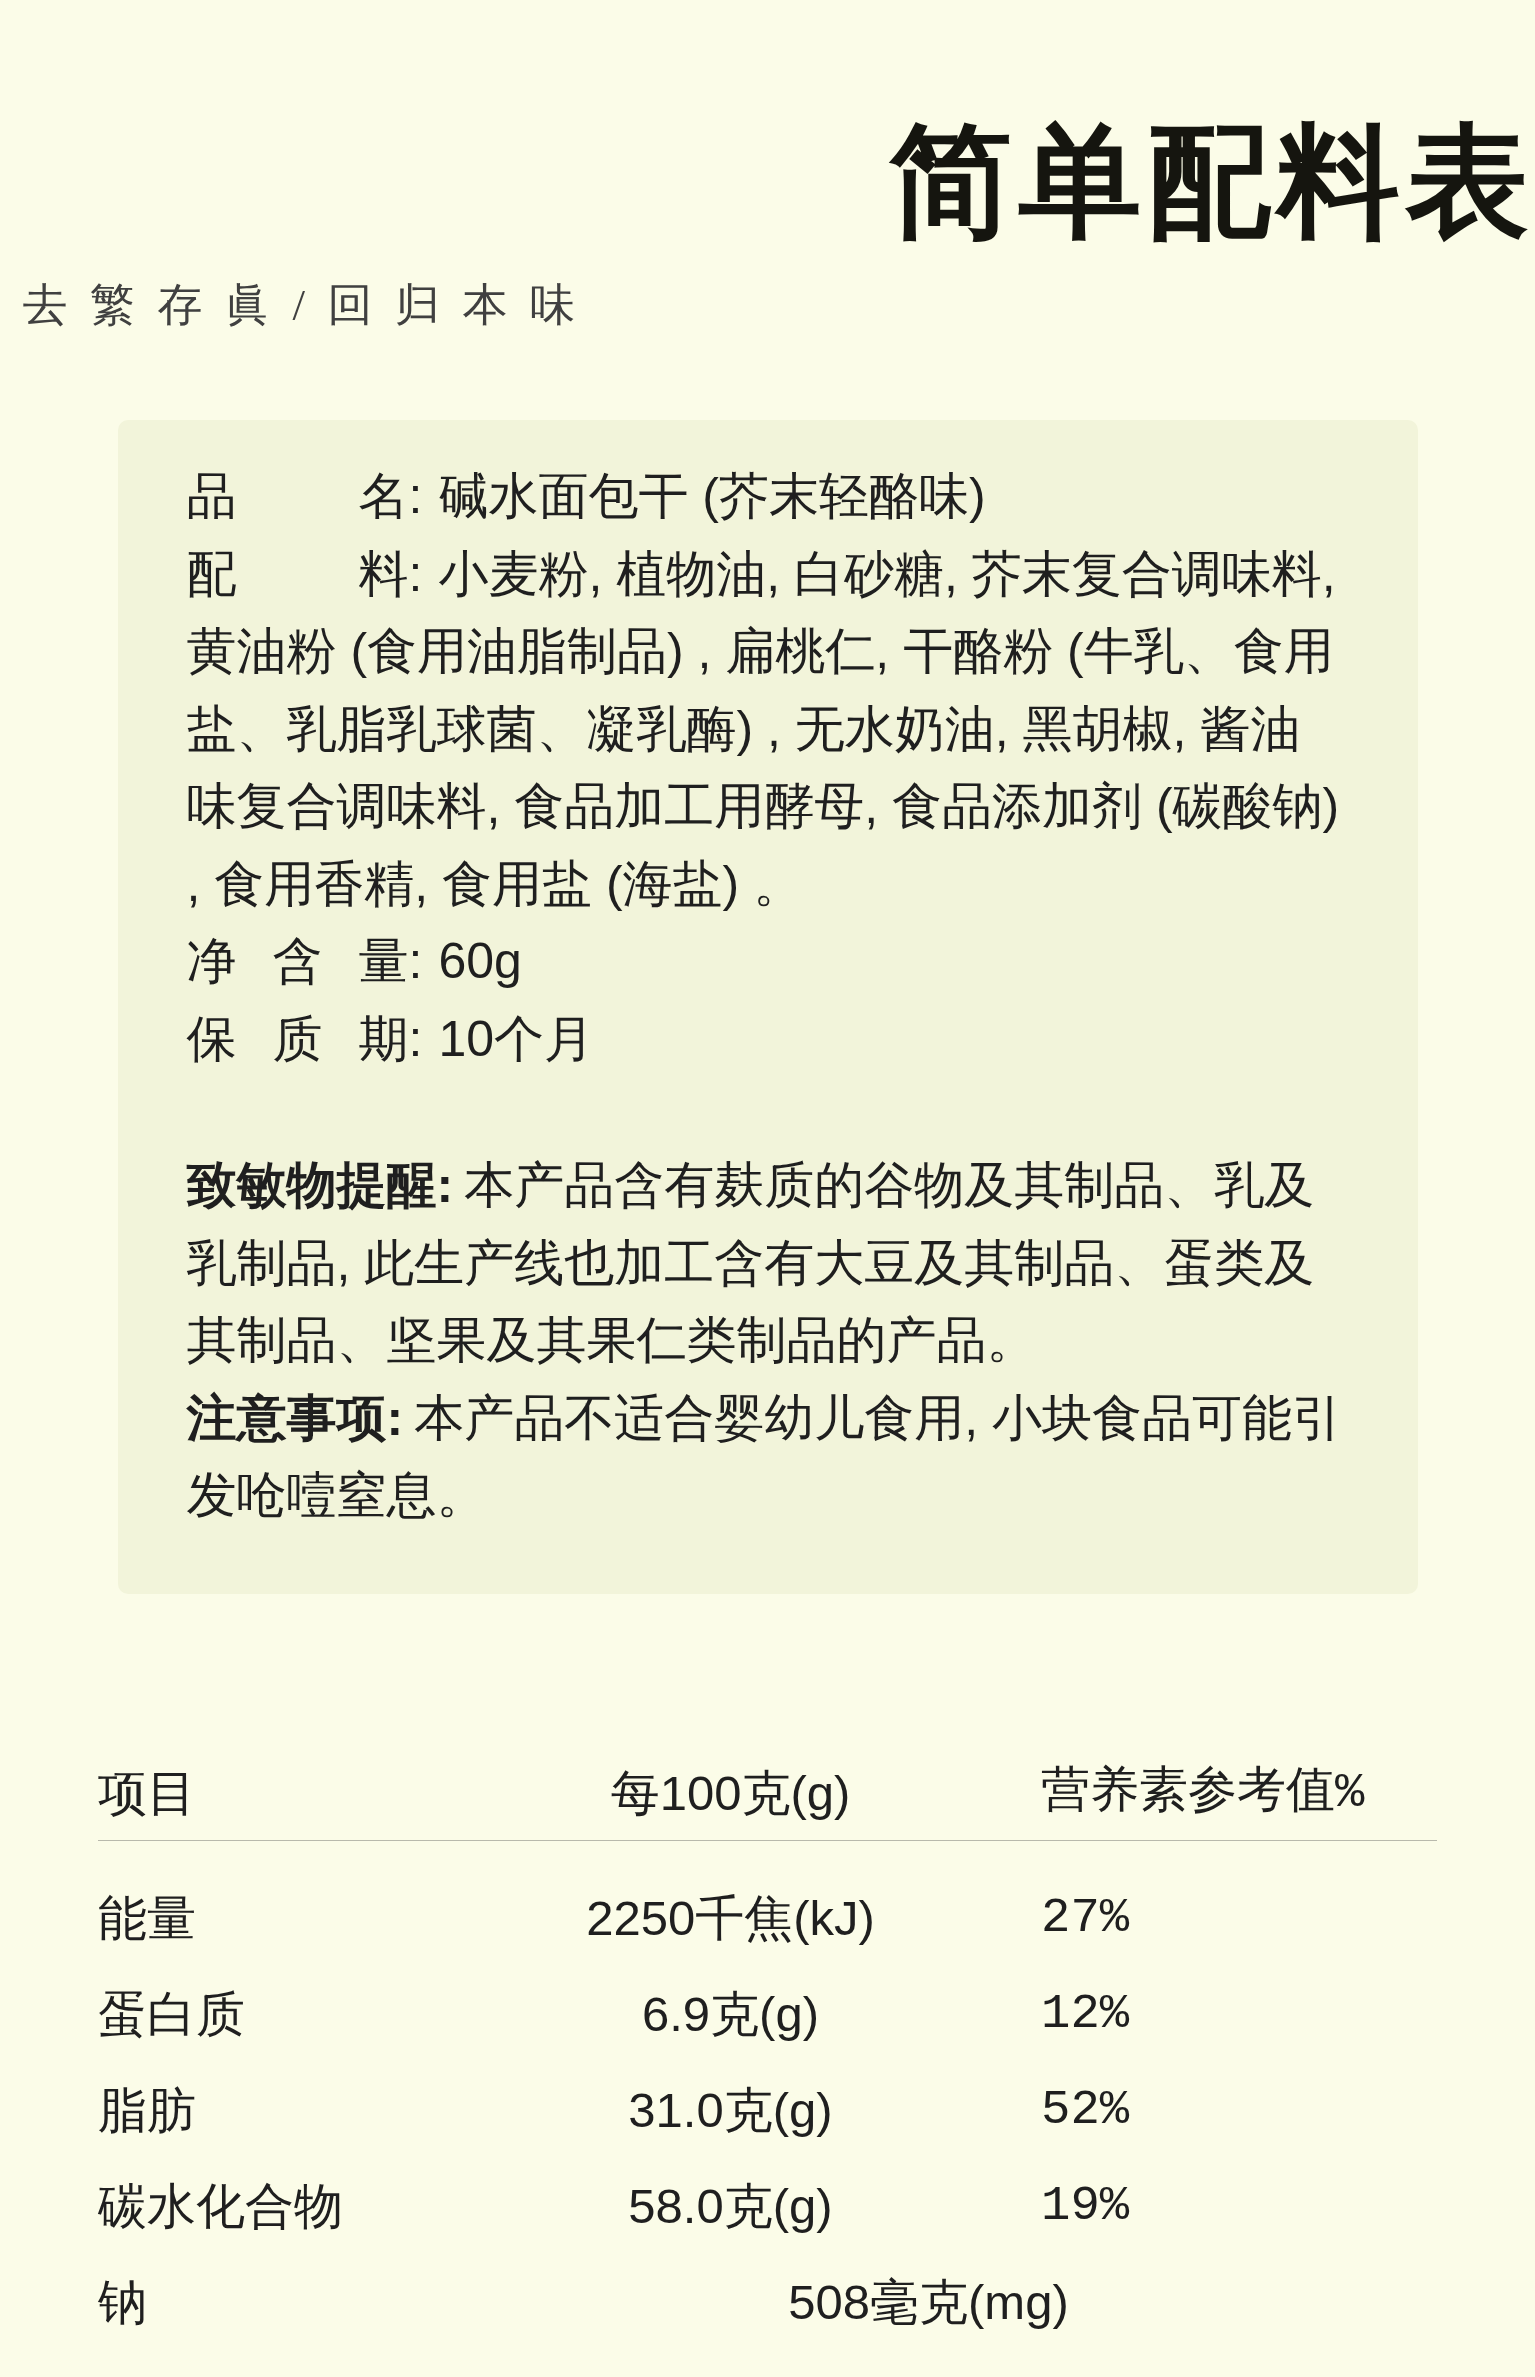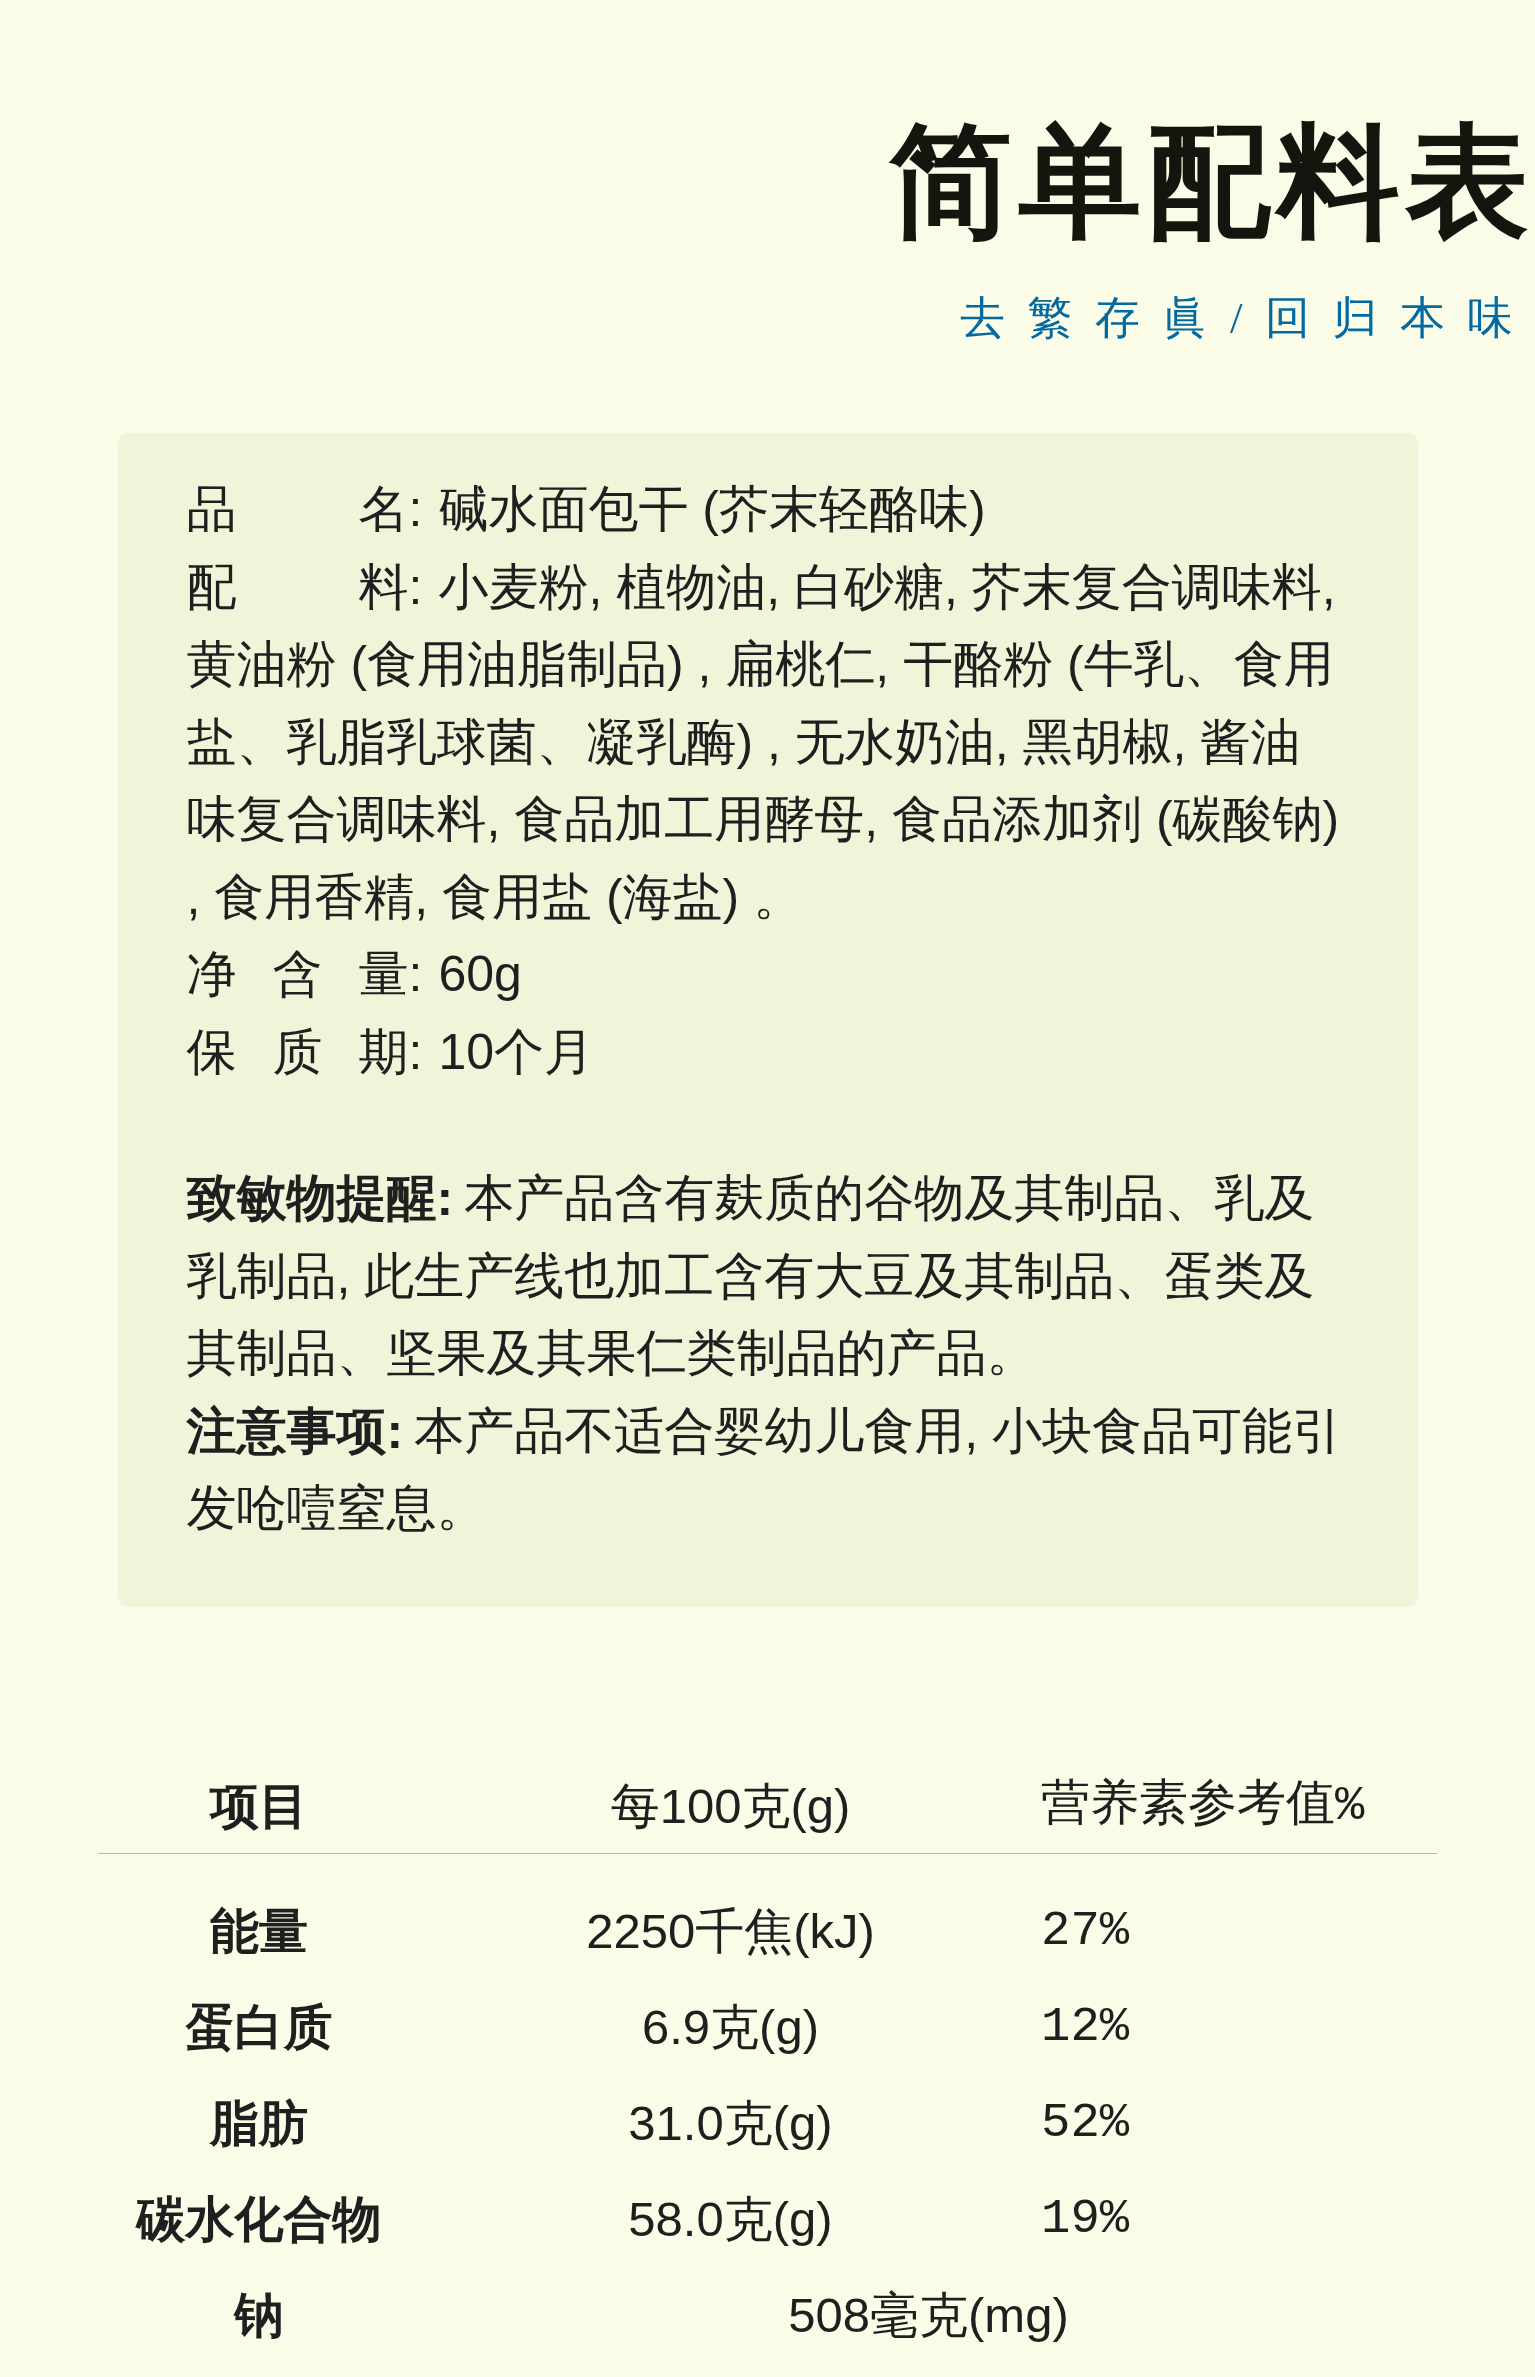--- a/index.html
+++ b/index.html
@@ -20,29 +20,29 @@
     text-align: right;
     font-family: "Liberation Serif", "DejaVu Serif", serif;
     font-weight: 700;
     font-size: 123px;
     line-height: 1.1;
     letter-spacing: 0.05em;
     text-indent: 0.05em;
     color: #15150f;
   }
   .page-subtitle {
-    margin: 43px 0 0 0;
-    text-align: right;
+    margin: 30px 0 0 0;
+    text-align: left;
     font-family: "Liberation Serif", "DejaVu Serif", serif;
     font-weight: 400;
     font-size: 45px;
     line-height: 1.15;
     letter-spacing: 0.5em;
     text-indent: 0.5em;
-    color: #0369a1;
+    color: #404040;
   }
   
   .info-card {
     box-sizing: border-box;
     width: 1300px;
     margin: 88px auto 0 auto;
     background: #f2f4da;
     border-radius: 10px;
     padding: 38px 69px 59px 69px;
     font-size: 50px;
@@ -68,21 +68,21 @@
     margin-top: 175px;
     padding: 0 98px;
   }
   .t-row, .t-header {
     display: flex;
     align-items: center;
     font-size: 49px;
     line-height: 1;
   }
   .t-header { font-weight: 500; }
-  .c-item   { width: 322px;  text-align: center; font-weight: bold; }
+  .c-item   { width: 322px;  text-align: left; }
   .c-amount { flex: 1;       text-align: center; }
   .c-nrv    { width: 396px;  text-align: left; font-family: Liberation Mono, monospace; }
   .t-divider {
     height: 1.9px;
     background: #b8b9ac;
     margin-top: 22px;
     border: none;
   }
   .t-body .t-row { margin-top: 47px; }
   .t-body .t-row:first-child { margin-top: 53px; }

